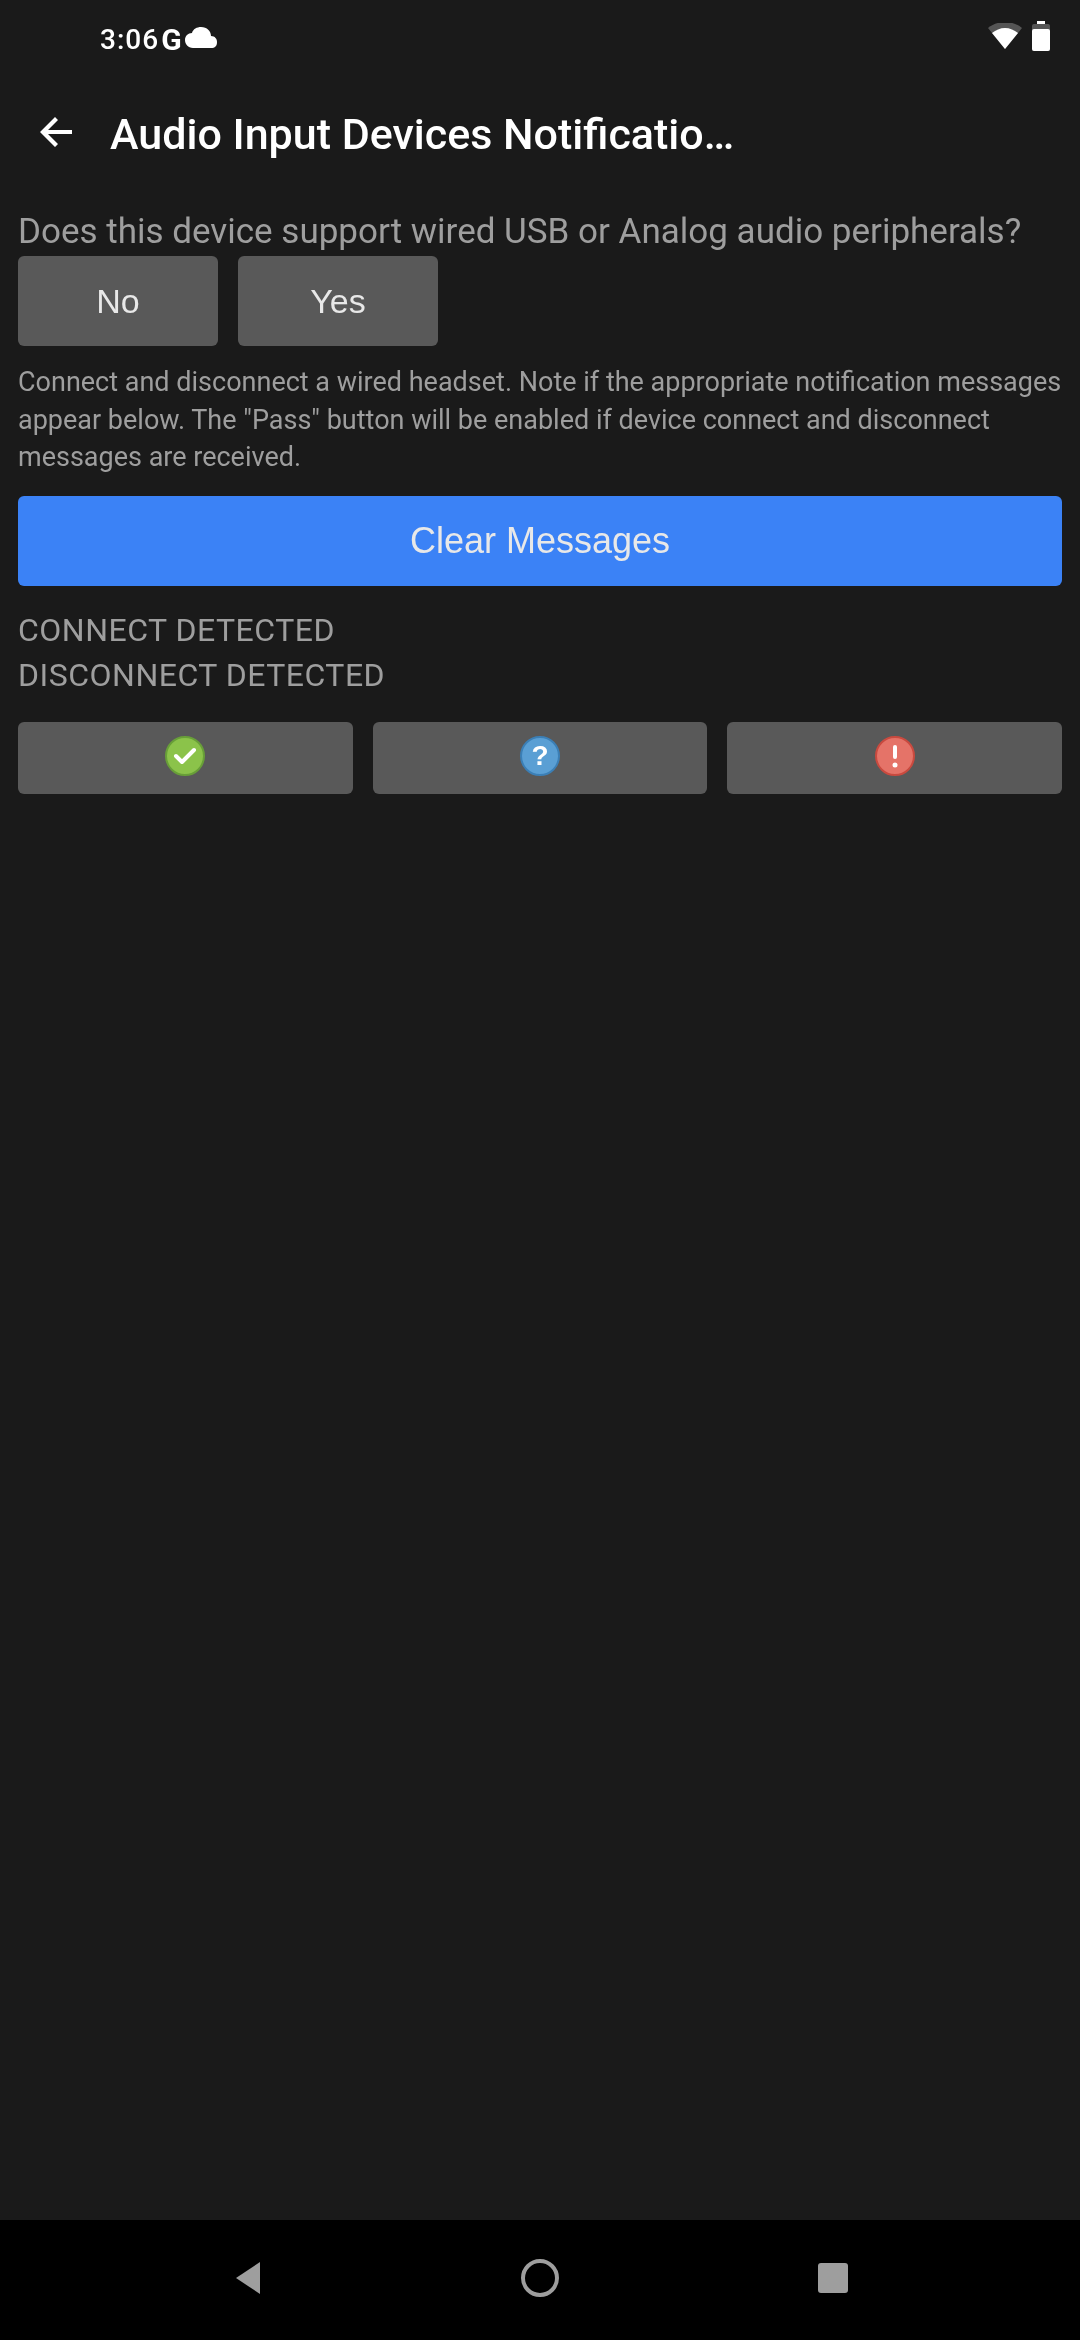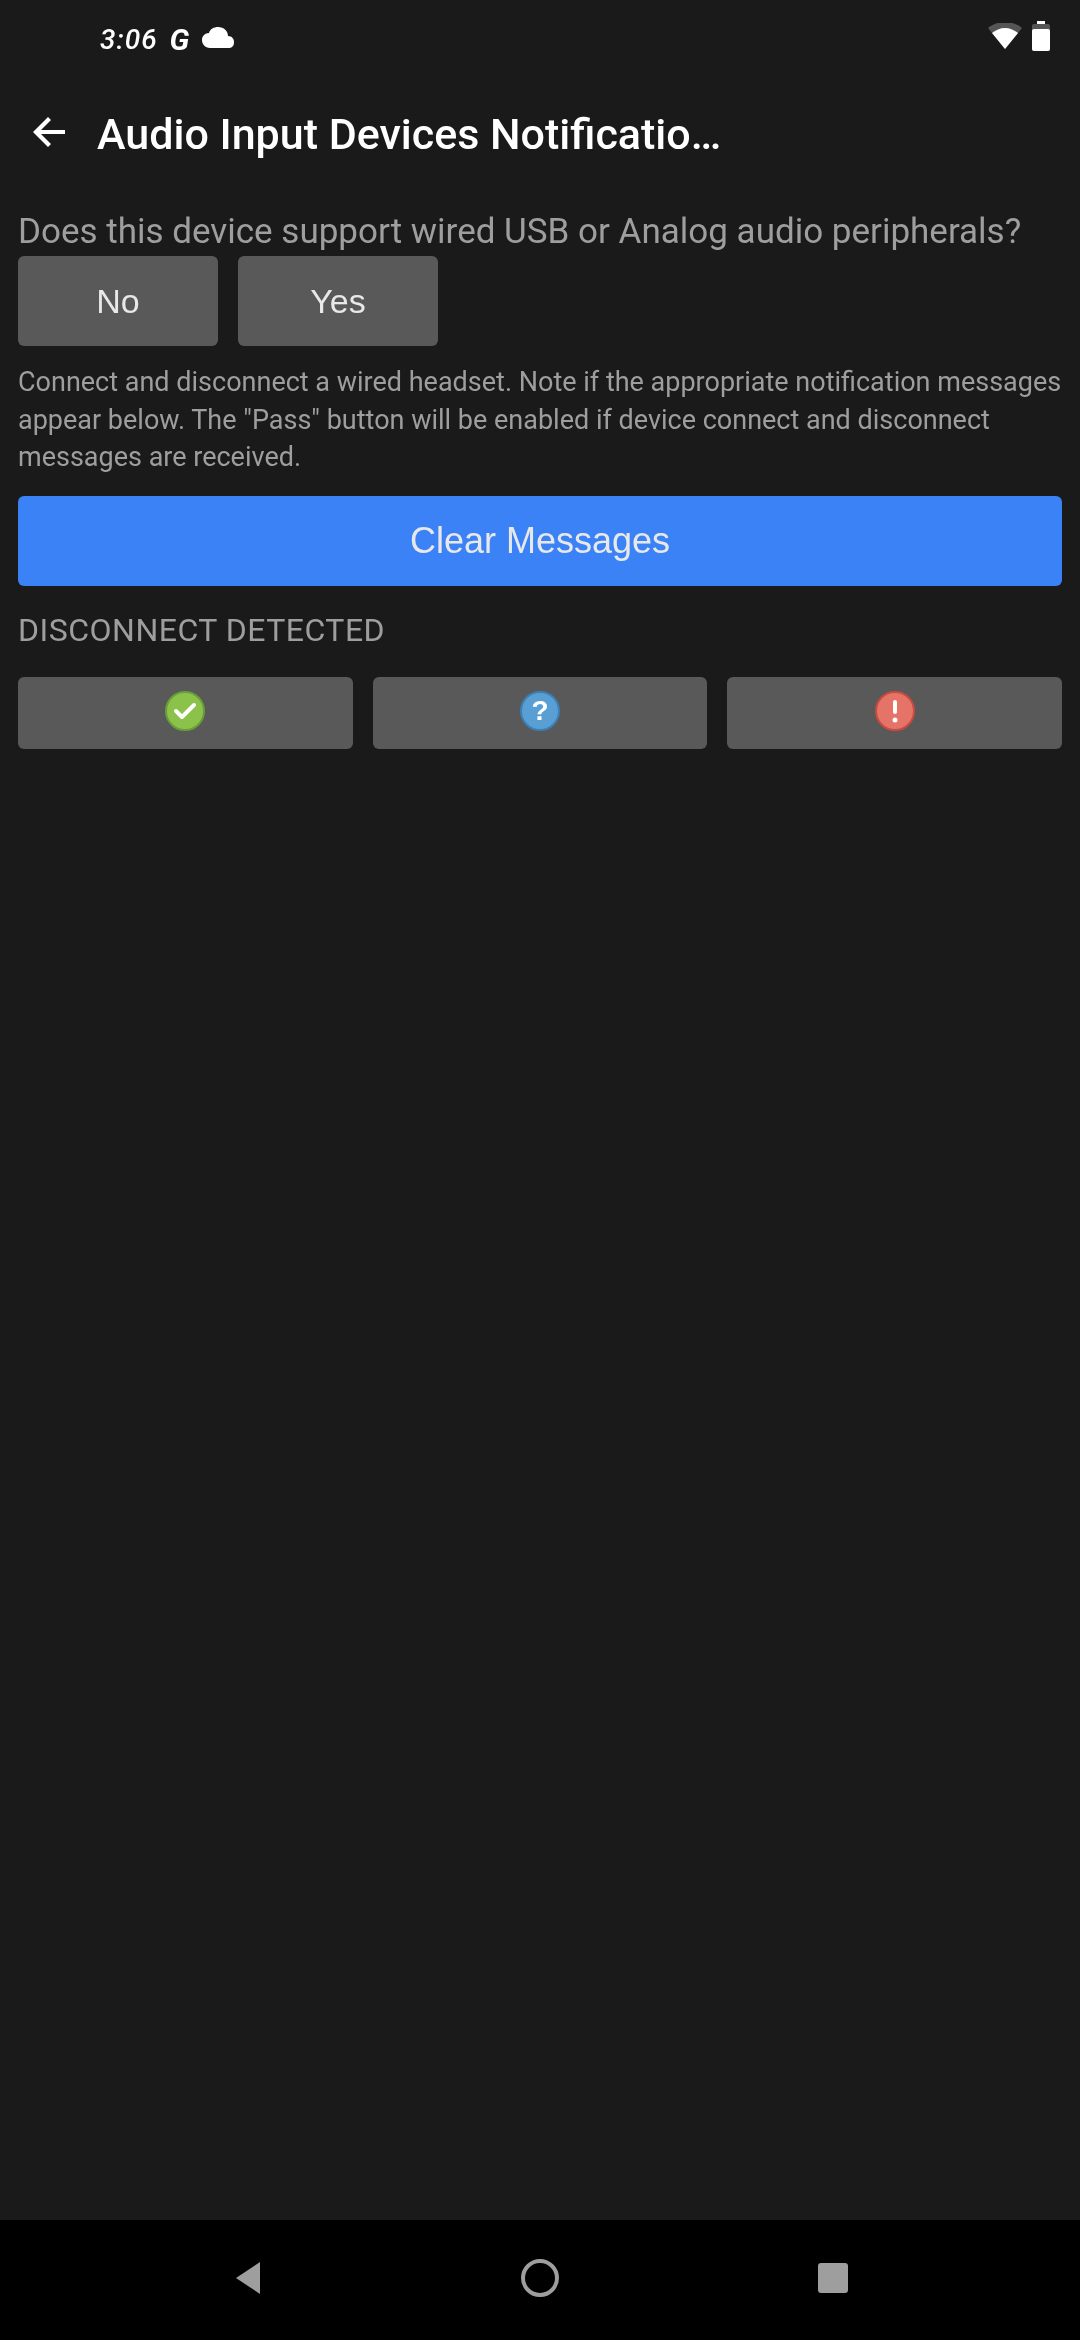--- a/index.html
+++ b/index.html
@@ -21,42 +21,41 @@
       display: flex;
       align-items: center;
       justify-content: space-between;
       padding: 0 30px 0 100px;
       color: #fff;
       font-size: 28px;
     }
     .status-left {
       display: flex;
       align-items: center;
-      gap: 12px;
-      font-style: italic;
+      gap: 2px;
     }
     .status-right {
       display: flex;
       align-items: center;
       gap: 10px;
     }
     .status-time {
       font-weight: 500;
       letter-spacing: 1px;
     }
     .g-icon {
       font-weight: bold;
       font-size: 30px;
     }
     .app-bar {
       height: 112px;
       display: flex;
       align-items: center;
-      padding: 0 15px;
-      gap: 12px;
+      padding: 0 22px;
+      gap: 18px;
     }
     .back-btn {
       width: 70px;
       height: 70px;
       display: flex;
       align-items: center;
       justify-content: center;
       cursor: pointer;
     }
     .app-title {
@@ -214,20 +213,21 @@
     </button>
   </div>
 
   <div class="instruction-text">Connect and disconnect a wired headset. Note if the appropriate notification messages appear below. The "Pass" button will be enabled if device connect and disconnect messages are received.</div>
 
   <button class="btn-wide">
     <span>Clear Messages</span>
   </button>
 
   <div class="log-area">
+    <span class="log-line">CONNECT DETECTED</span>
     <span class="log-line">DISCONNECT DETECTED</span>
   </div>
 
   <div class="result-row">
     <button class="result-btn">
       <span>
         <svg width="40" height="40" viewBox="0 0 40 40">
           <circle cx="20" cy="20" r="19" fill="#8bc34a" stroke="#689f38" stroke-width="2"></circle>
           <path d="M 11 20 L 17 26 L 29 14" stroke="#fff" stroke-width="4" fill="none" stroke-linecap="round" stroke-linejoin="round"></path>
         </svg>

